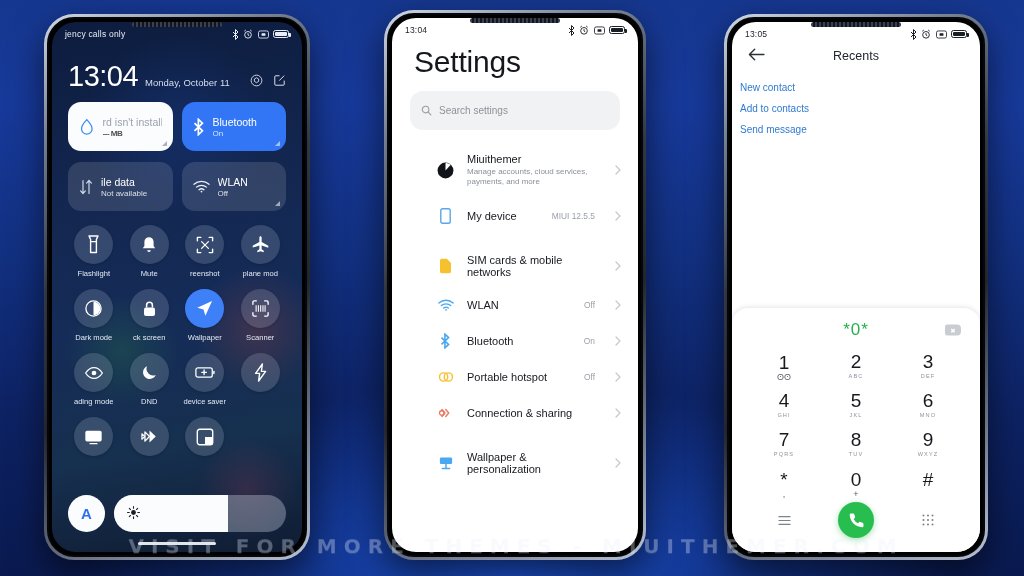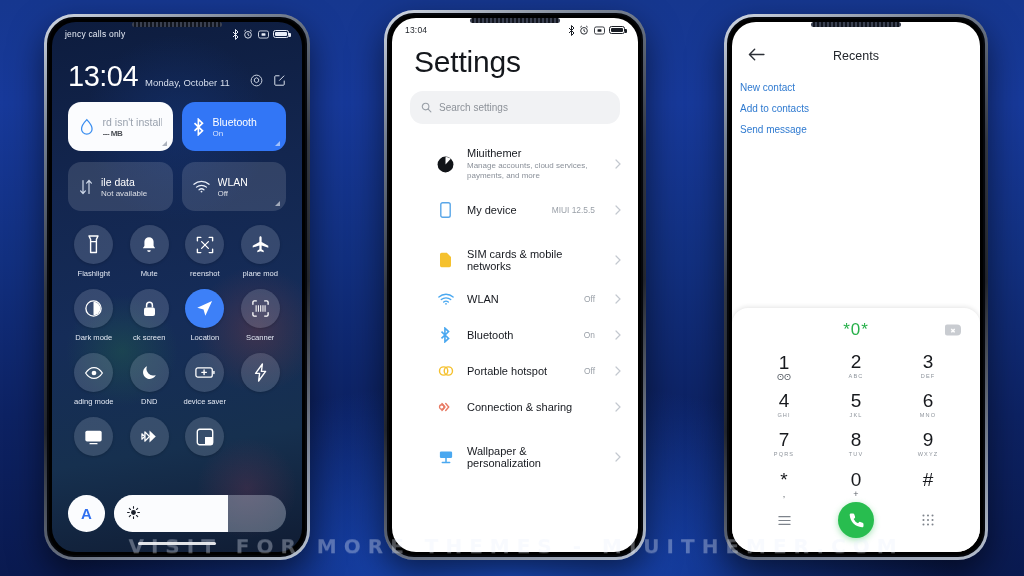--- a/index.html
+++ b/index.html
@@ -116,21 +116,21 @@
   .homebar{
     position:absolute; bottom:7px; left:50%; transform:translateX(-50%);
     width:78px; height:3px; border-radius:3px; background:rgba(255,255,255,.88);
   }
 
   
   .settings{ position:absolute; inset:0; background:#fff; color:#14171c; }
   .settings .statusbar{ color:#1b1f26; }
   .st-title{ font-size:30px; font-weight:400; padding:27px 22px 0 22px; letter-spacing:-.2px; }
   .st-search{
-    margin:12px 18px 0 18px; height:33px; border-radius:13px; background:#f1f2f4;
+    margin:12px 18px 0 18px; height:39px; border-radius:13px; background:#f1f2f4;
     display:flex; align-items:center; gap:7px; padding:0 11px;
     font-size:10px; color:#8d9299;
   }
   .st-list{ margin-top:10px;padding-left:28px; }
   .st-row{
     display:flex; align-items:center; gap:13px; padding:9px 17px; min-height:30px;
   }
   .st-ic{ width:17px; flex:none; display:flex; justify-content:center; align-items:center; }
   .st-label{ font-size:11px; color:#16191f; }
   .st-account-name{ font-size:11px; color:#16191f; margin-bottom:2px; }
@@ -334,21 +334,21 @@
             </div>
             <div class="qs-lbl">ck screen</div>
           </div>
 
           <div class="qs">
             <div class="qs-circ active">
               <svg width="19" height="19" viewBox="0 0 20 20">
                   <path d="M18 2L2.4 9.1l6.6 1.9 1.9 6.6z" fill="#fff"></path>
                 </svg>
             </div>
-            <div class="qs-lbl">Location</div>
+            <div class="qs-lbl">Wallpaper</div>
           </div>
 
           <div class="qs">
             <div class="qs-circ">
               <svg width="19" height="19" viewBox="0 0 20 20">
                   <path d="M2 5.6V3.4a1.4 1.4 0 0 1 1.4-1.4h2.2M18 5.6V3.4A1.4 1.4 0 0 0 16.6 2h-2.2M2 14.4v2.2A1.4 1.4 0 0 0 3.4 18h2.2M18 14.4v2.2a1.4 1.4 0 0 1-1.4 1.4h-2.2" fill="none" stroke="#fff" stroke-width="1.4" stroke-linecap="round"></path>
                   <path d="M5.4 6.6v6.8M7.8 6.6v6.8M10.2 6.6v6.8M12.6 6.6v6.8M14.8 6.6v6.8" stroke="#fff" stroke-width="1.1"></path>
                 </svg>
             </div>
             <div class="qs-lbl">Scanner</div>
@@ -602,20 +602,37 @@
     </div>
   </div>
 </div>
 
 <div class="phone" id="phone3">
   <div class="phone-inner">
     <div class="notch-cam"></div>
     <div class="screen">
       <div class="dialer">
 
+        <div class="statusbar">
+          <span>13:05</span>
+          <span class="sb-icons">
+            <svg class="sb-ic" width="7" height="11" viewBox="0 0 7 11">
+                <path d="M1 3l5 5-2.5 2.5V.5L6 3 1 8" fill="none" stroke="currentColor" stroke-width="1"></path>
+              </svg>
+            <svg class="sb-ic" width="10" height="10" viewBox="0 0 12 12">
+                <circle cx="6" cy="7" r="4" fill="none" stroke="currentColor" stroke-width="1.1"></circle>
+                <path d="M6 5v2.2l1.5.9M1.6 2.6L3.4 1.2M10.4 2.6L8.6 1.2" fill="none" stroke="currentColor" stroke-width="1.1"></path>
+              </svg>
+            <svg class="sb-ic" width="11" height="9" viewBox="0 0 13 10">
+                <rect x=".6" y=".8" width="11.8" height="8.4" rx="2" fill="none" stroke="currentColor" stroke-width="1"></rect>
+                <rect x="4.2" y="3.4" width="4.6" height="3.2" rx=".6" fill="currentColor"></rect>
+              </svg>
+            <span class="bat"></span>
+          </span>
+        </div>
 
         <div class="dl-appbar">
           <span class="dl-back">
             <svg width="17" height="13" viewBox="0 0 18 14">
                 <path d="M17 7H1.6M7 1.4L1.4 7l5.6 5.6" fill="none" stroke="#2b2f36" stroke-width="1.5" stroke-linecap="round" stroke-linejoin="round"></path>
               </svg>
           </span>
           <span class="dl-title">Recents</span>
         </div>
 

